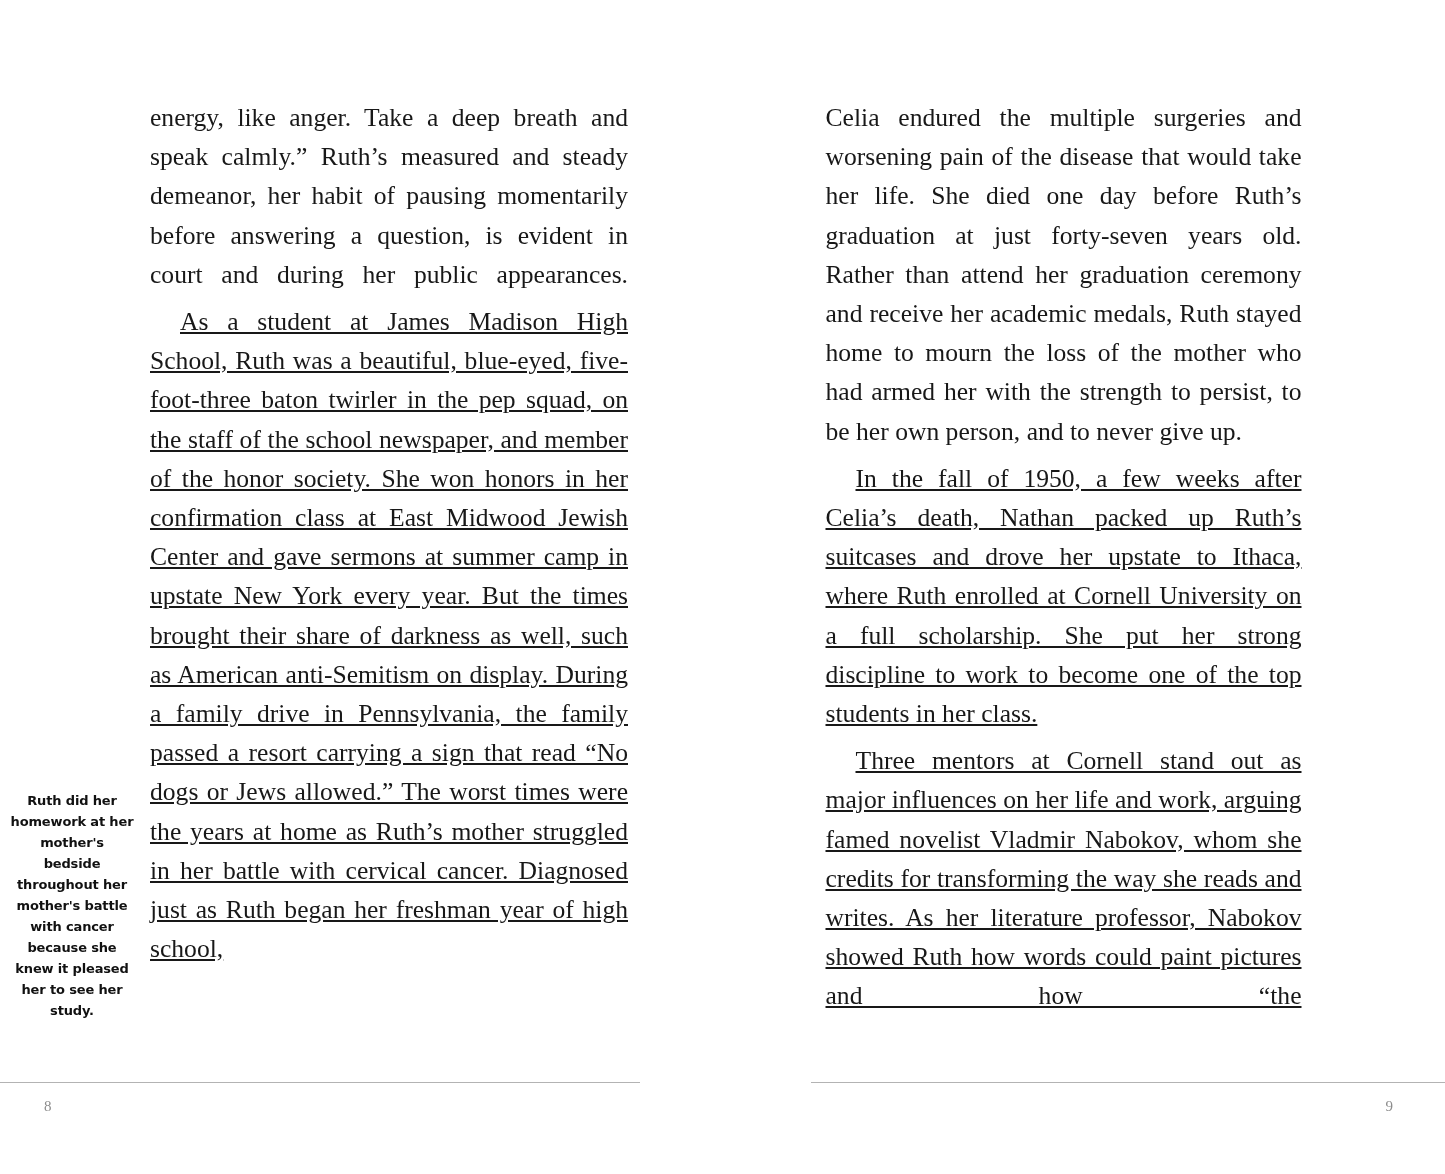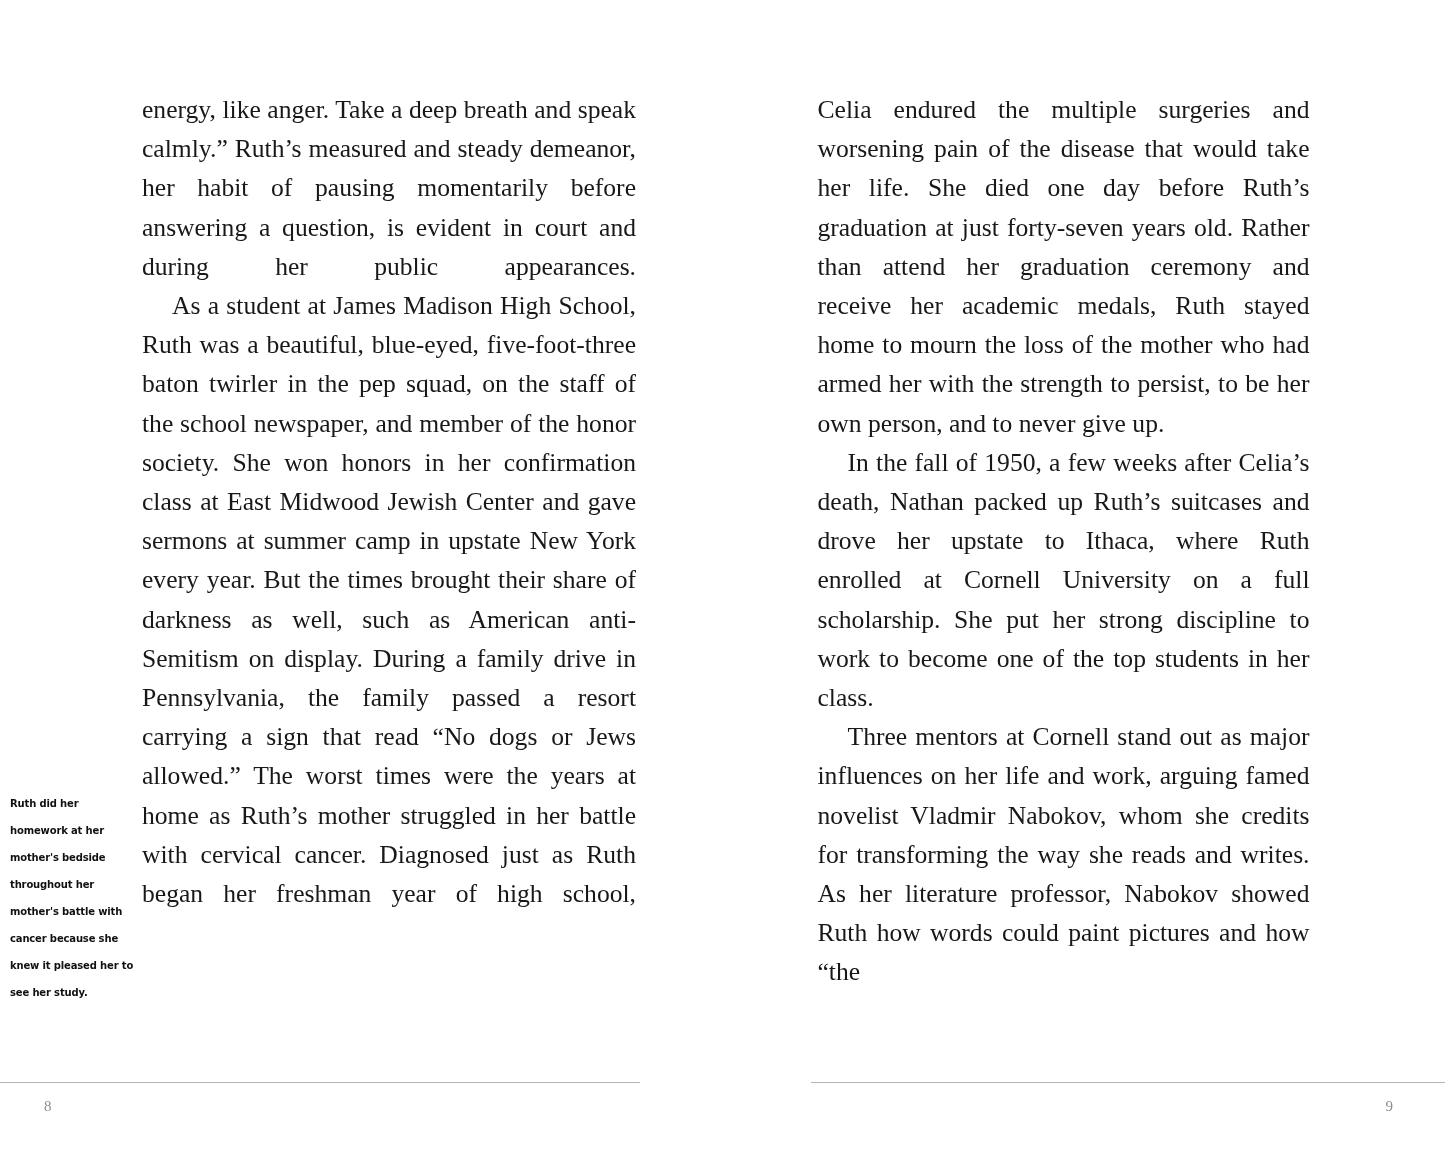--- a/index.html
+++ b/index.html
@@ -45,42 +45,43 @@
     left: 142px;
     width: 494px;
   }
 
   .page-right .text-column {
     left: 95px;
     width: 492px;
   }
 
   .para {
-    margin: 0;
+    margin: 8px;
     text-align: justify;
   }
   .para.indent {
     text-indent: 30px;
+    text-decoration: underline;
   }
   
   .para.continues {
     text-align-last: justify;
   }
 
   
   .margin-note {
     position: absolute;
     left: 10px;
     top: 790px;
     width: 124px;
-    text-align: left;
+    text-align: center;
     font-family: "DejaVu Sans", "Liberation Sans", sans-serif;
     font-weight: bold;
-    font-size: 10px;
-    line-height: 27px;
+    font-size: 13px;
+    line-height: 21px;
     letter-spacing: -0.15px;
     color: #111111;
   }
 
   
   .footer-rule {
     position: absolute;
     height: 1px;
     background: #b3b3b3;
     top: 1082px;

